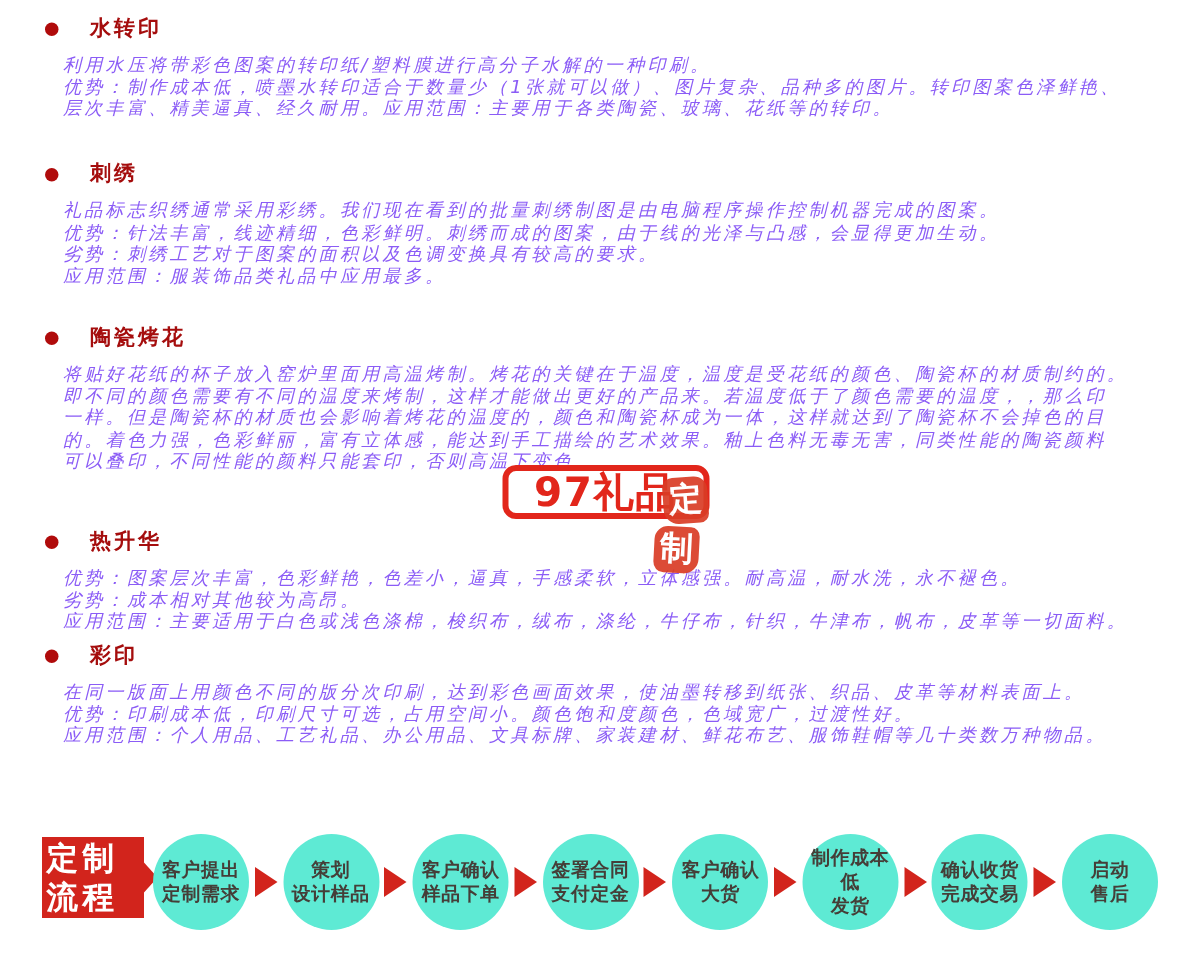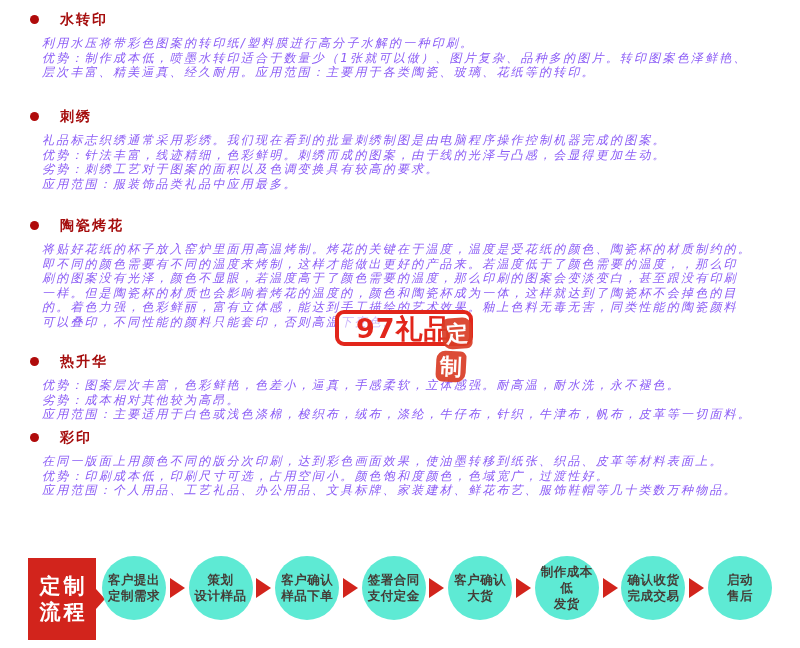--- a/index.html
+++ b/index.html
@@ -49,22 +49,22 @@
     font-size:22px; font-weight:bold; line-height:31px; text-align:center;
     opacity:0.92;
   }
   .seal-ch1 { margin-left:8px; border-radius:7px 9px 6px 10px; transform:rotate(-4deg); }
   .seal-ch2 { margin-top:2px; margin-left:2px; border-radius:9px 6px 10px 7px; transform:rotate(3deg); }
 
   
   .flow { position:absolute; left:0; top:556px; width:800px; height:72px; }
   .flow-label {
     position:absolute; left:28px; top:2px;
-    width:68px; height:82px; background:#d2241c;
-    display:flex; flex-direction:column; align-items:center; justify-content:center;
+    width:68px; height:54px; background:#d2241c;
+    display:flex; flex-direction:column; align-items:flex-start; justify-content:center;
     color:#ffffff; font-size:21px; font-weight:bold;
     letter-spacing:3px; line-height:26px; text-indent:3px;
   }
   .flow-label .tip {
     position:absolute; right:-9px; top:50%; transform:translateY(-50%);
     width:0; height:0;
     border-left:9px solid #d2241c;
     border-top:10px solid transparent;
     border-bottom:10px solid transparent;
   }
@@ -115,21 +115,20 @@
 </section>
 
 <section class="sec" id="sec-2">
   <div class="sec-head">
     <span class="bullet"></span>
     <span class="sec-title">陶瓷烤花</span>
   </div>
   <div class="sec-body">
     <div class="bline">将贴好花纸的杯子放入窑炉里面用高温烤制。烤花的关键在于温度，温度是受花纸的颜色、陶瓷杯的材质制约的。</div>
     <div class="bline">即不同的颜色需要有不同的温度来烤制，这样才能做出更好的产品来。若温度低于了颜色需要的温度，，那么印</div>
-    <div class="bline">刷的图案没有光泽，颜色不显眼，若温度高于了颜色需要的温度，那么印刷的图案会变淡变白，甚至跟没有印刷</div>
     <div class="bline">一样。但是陶瓷杯的材质也会影响着烤花的温度的，颜色和陶瓷杯成为一体，这样就达到了陶瓷杯不会掉色的目</div>
     <div class="bline">的。着色力强，色彩鲜丽，富有立体感，能达到手工描绘的艺术效果。釉上色料无毒无害，同类性能的陶瓷颜料</div>
     <div class="bline">可以叠印，不同性能的颜料只能套印，否则高温下变色。</div>
   </div>
 </section>
 
 <section class="sec" id="sec-3">
   <div class="sec-head">
     <span class="bullet"></span>
     <span class="sec-title">热升华</span>

